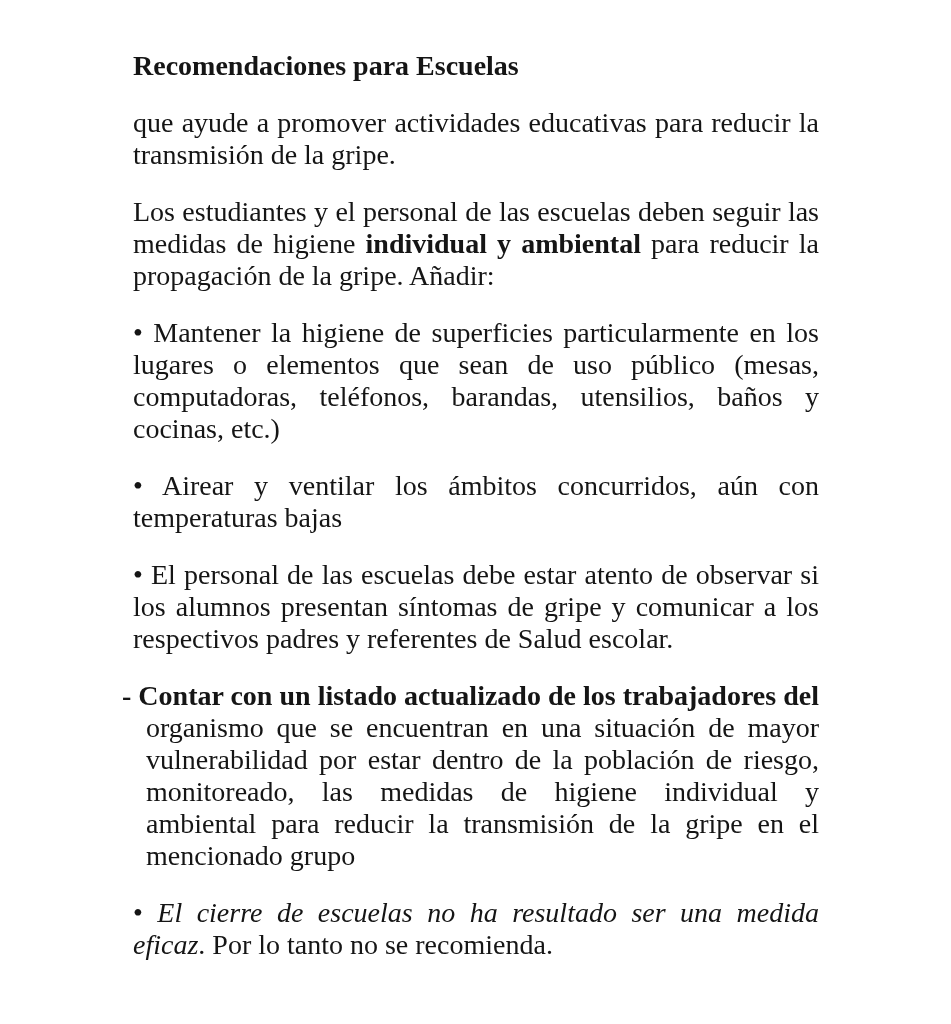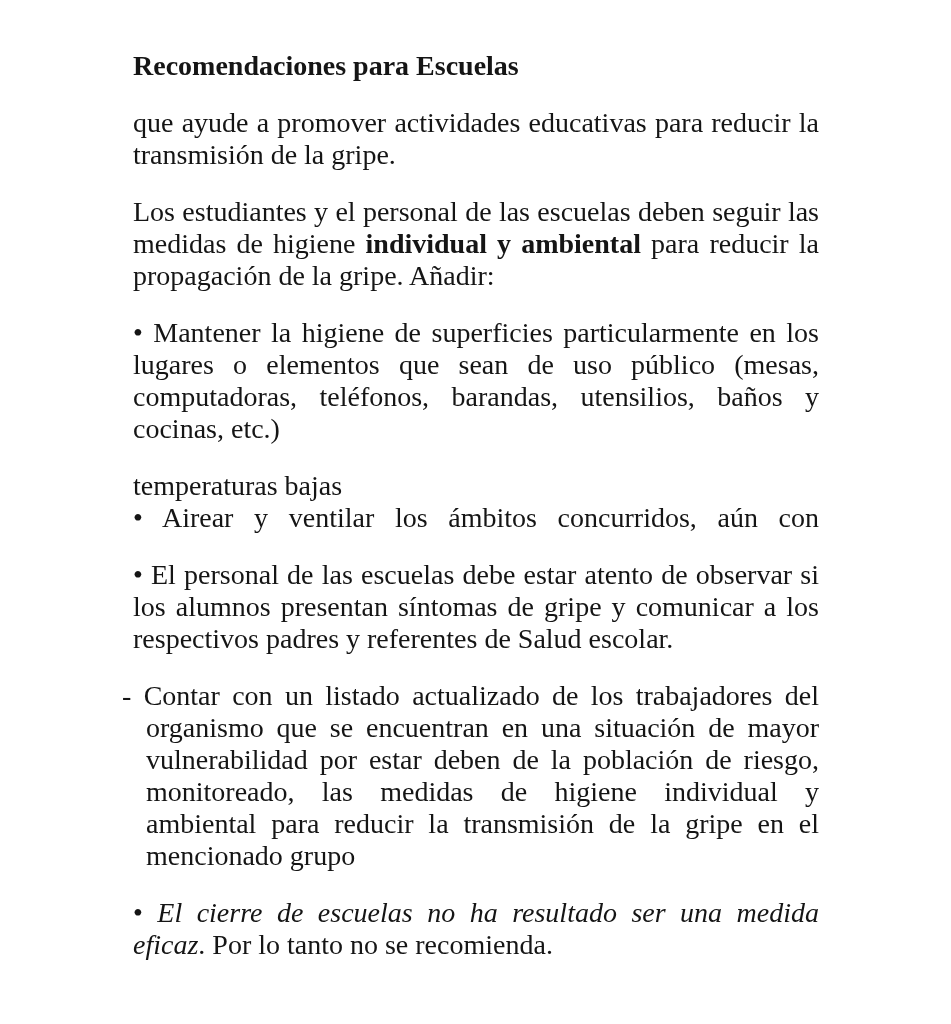--- a/index.html
+++ b/index.html
@@ -46,21 +46,21 @@
   .heading .line {
     font-weight: bold;
   }
   .b { font-weight: bold; }
   .iu {
     font-style: italic;
     text-underline-offset: 4px;
     text-decoration-thickness: 2px;
   }
   
-  .dash-item .dfirst { margin-left: -11px; }
+  .dash-item .dfirst { margin-left: -11px; font-weight: bold; }
   .dash-item .dcont  { margin-left: 13px; }
   .marker { }
 </style>
 </head>
 <body style="background: rgb(255, 255, 255); color: rgb(21, 21, 21);">
 
 <div class="doc">
     <div class="block heading">
       <div class="line l"><span class="b">Recomendaciones para Escuelas</span></div>
     </div>
@@ -73,32 +73,32 @@
       <div class="line j"><span>medidas de higiene </span><span class="b">individual y ambiental</span><span> para reducir la</span></div>
       <div class="line l"><span>propagación de la gripe. Añadir:</span></div>
     </div>
     <div class="block bullet">
       <div class="line j"><span class="marker">•</span><span> Mantener la higiene de superficies particularmente en los</span></div>
       <div class="line j"><span>lugares o elementos que sean de uso público (mesas,</span></div>
       <div class="line j"><span>computadoras, teléfonos, barandas, utensilios, baños y</span></div>
       <div class="line l"><span>cocinas, etc.)</span></div>
     </div>
     <div class="block bullet">
+      <div class="line j"><span class="marker">•</span><span> Airear y ventilar los ámbitos concurridos, aún con</span></div>
       <div class="line l"><span>temperaturas bajas</span></div>
-      <div class="line j"><span class="marker">•</span><span> Airear y ventilar los ámbitos concurridos, aún con</span></div>
     </div>
     <div class="block bullet">
       <div class="line j"><span class="marker">•</span><span> El personal de las escuelas debe estar atento de observar si</span></div>
       <div class="line j"><span>los alumnos presentan síntomas de gripe y comunicar a los</span></div>
       <div class="line l"><span>respectivos padres y referentes de Salud escolar.</span></div>
     </div>
     <div class="block dash-item">
       <div class="line j dfirst"><span class="marker">-</span><span> Contar con un listado actualizado de los trabajadores del</span></div>
       <div class="line j dcont"><span>organismo que se encuentran en una situación de mayor</span></div>
-      <div class="line j dcont"><span>vulnerabilidad por estar deben de la población de riesgo,</span></div>
+      <div class="line j dcont"><span>vulnerabilidad por estar dentro de la población de riesgo,</span></div>
       <div class="line j dcont"><span>monitoreado, las medidas de higiene individual y</span></div>
       <div class="line j dcont"><span>ambiental para reducir la transmisión de la gripe en el</span></div>
       <div class="line l dcont"><span>mencionado grupo</span></div>
     </div>
     <div class="block bullet">
       <div class="line j"><span class="marker">•</span><span> </span><span class="iu">El cierre de escuelas no ha resultado ser una medida</span></div>
       <div class="line l"><span class="iu">eficaz</span><span>. Por lo tanto no se recomienda.</span></div>
     </div>
   </div>
 

